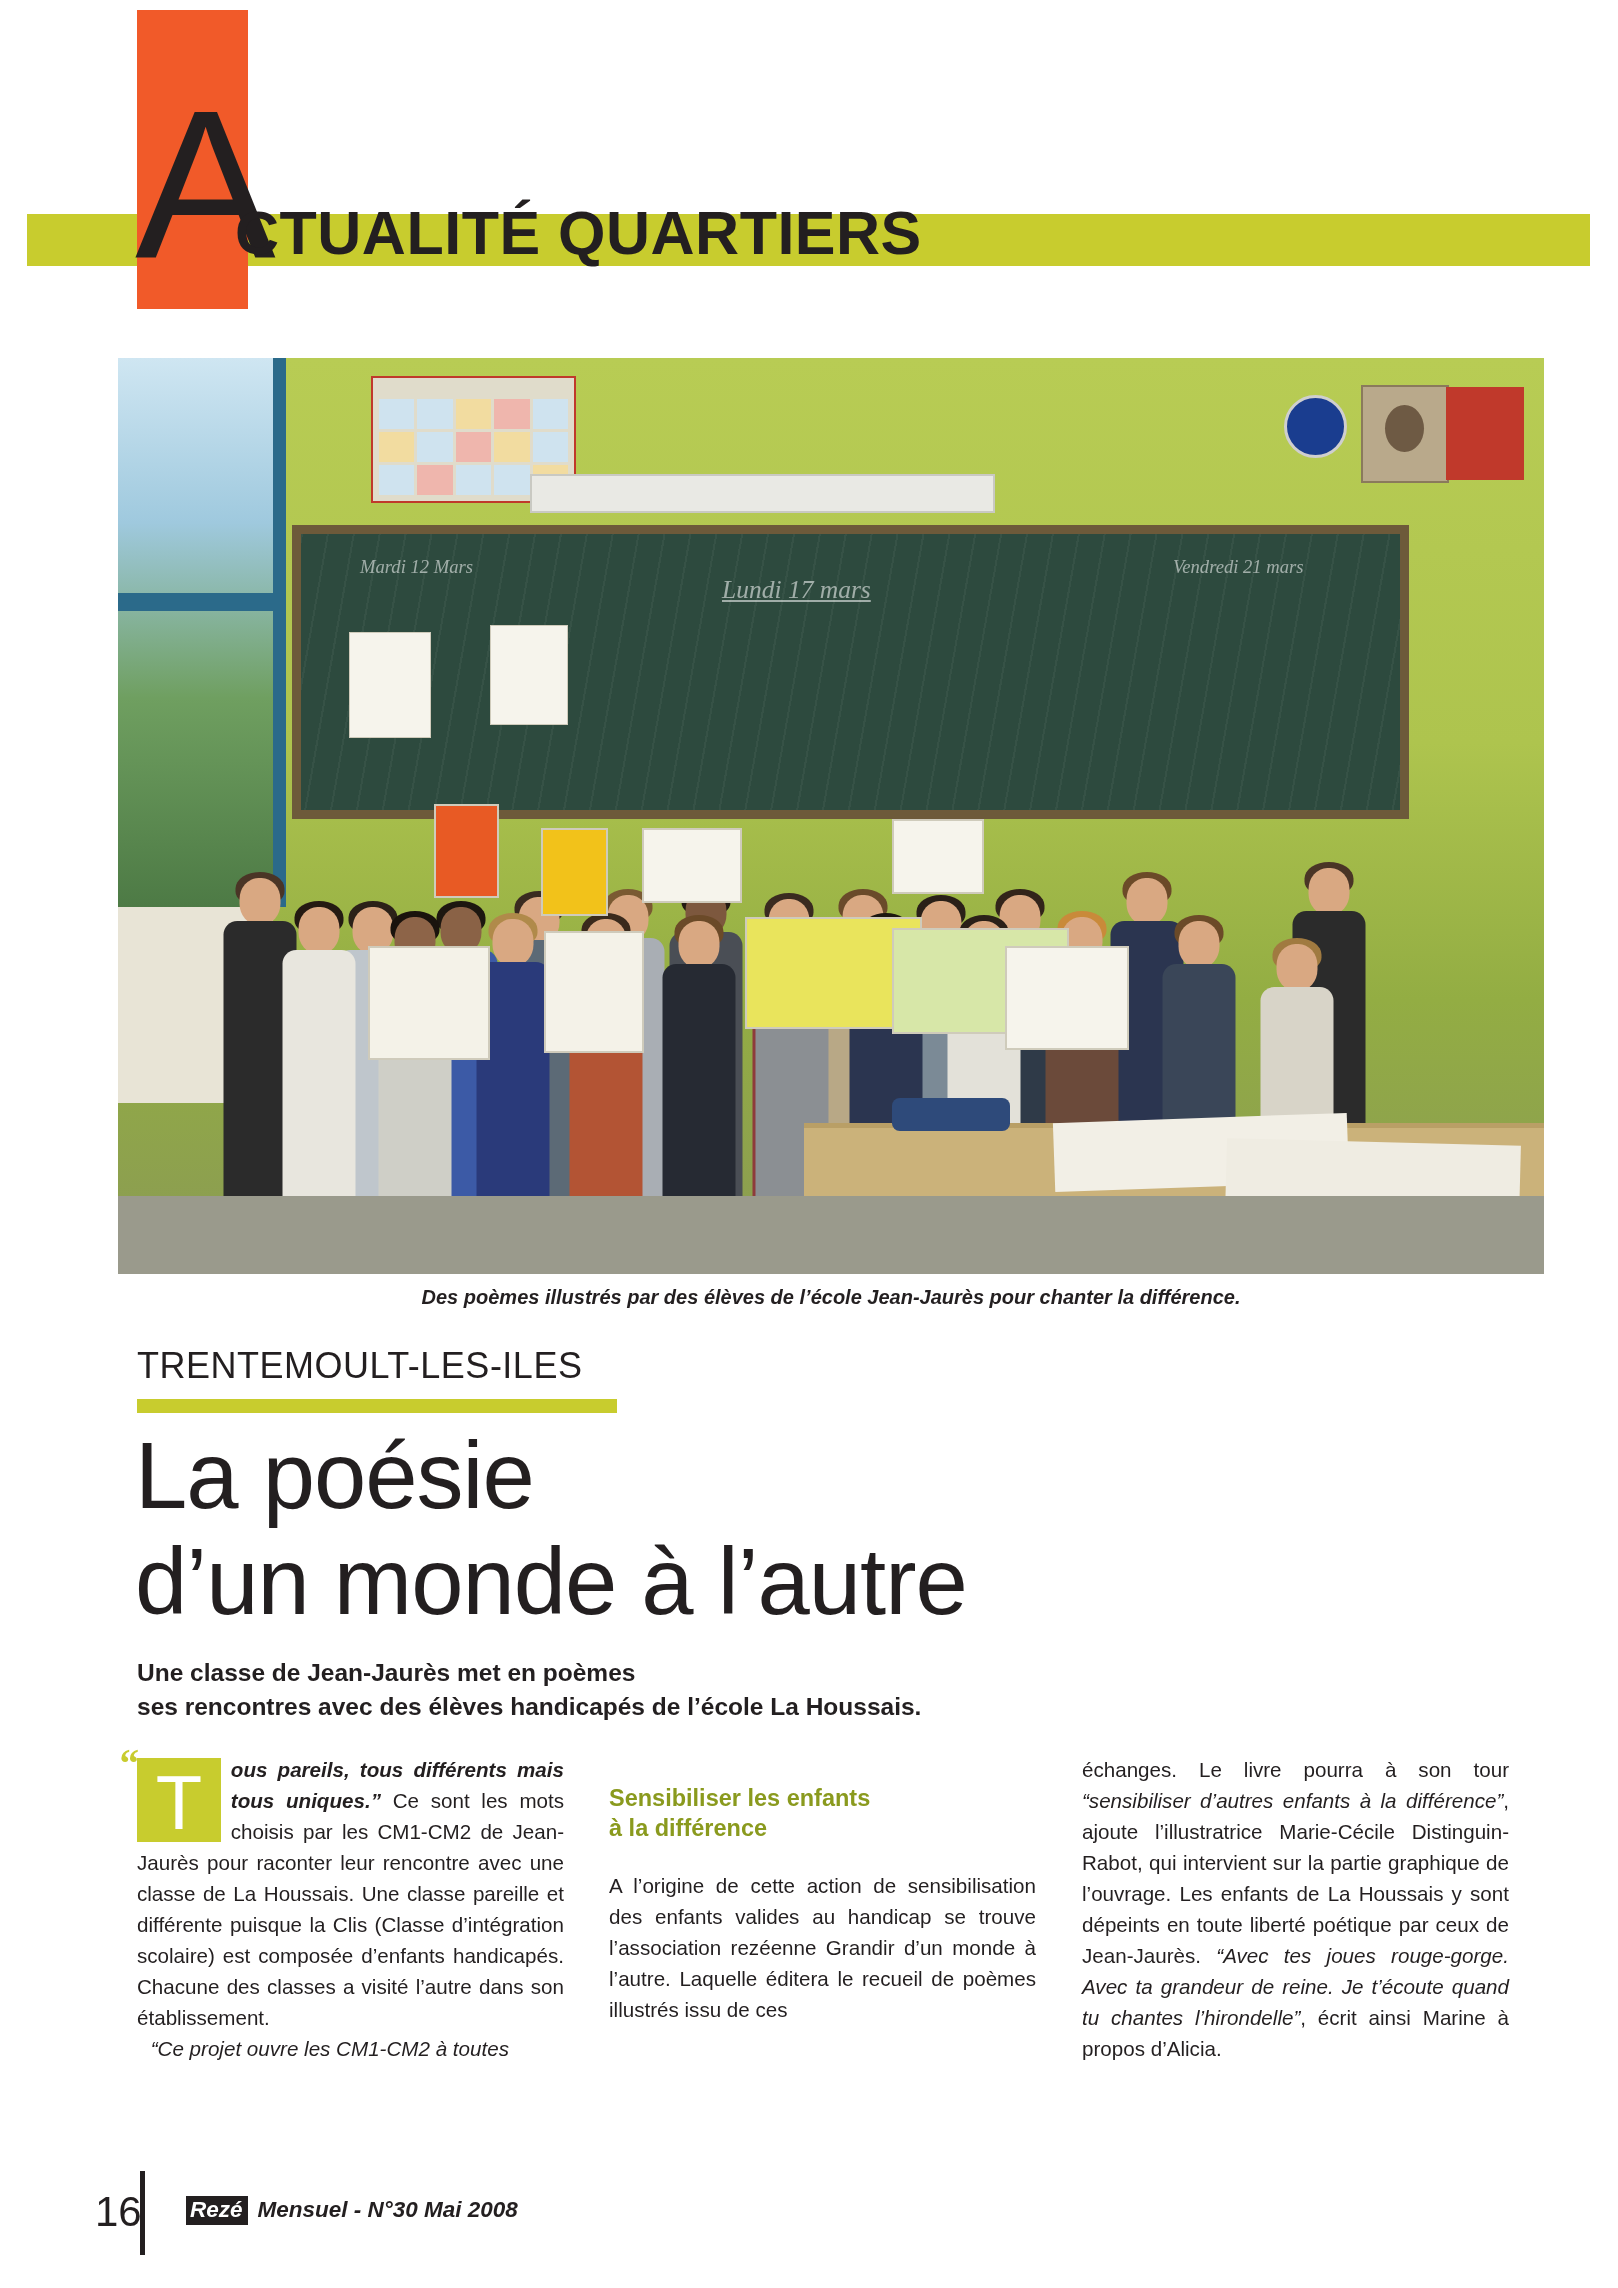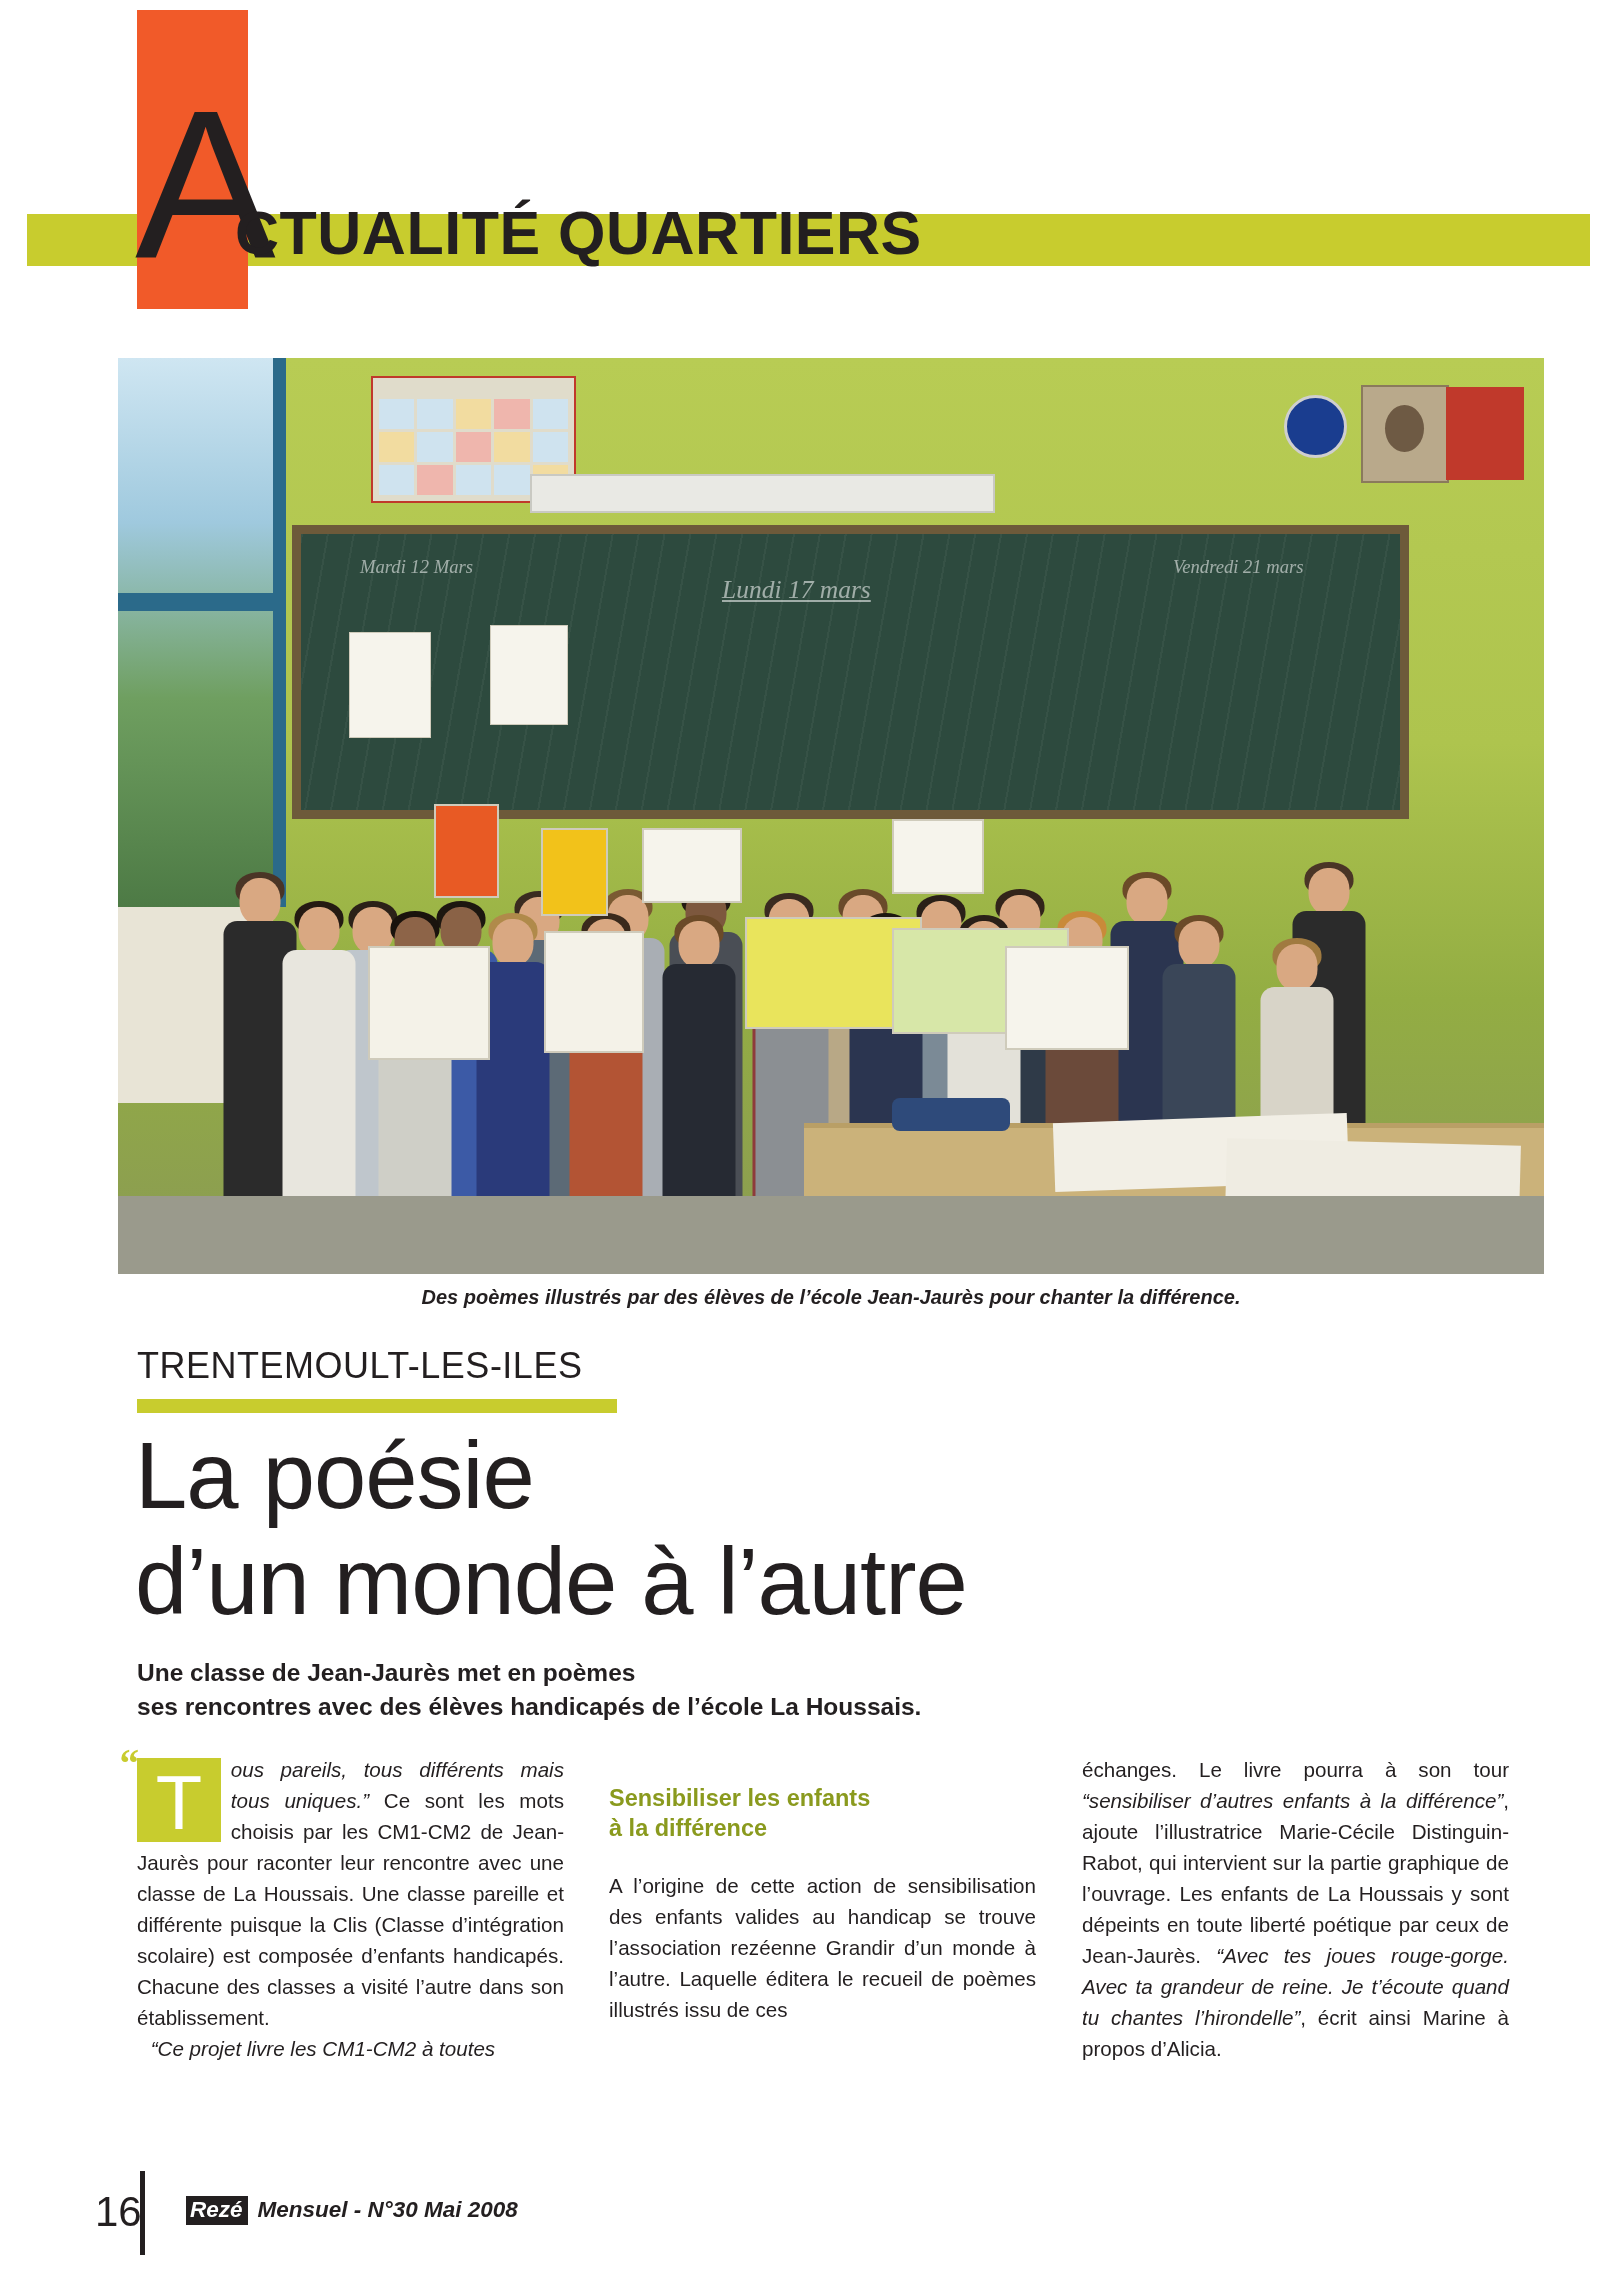--- a/index.html
+++ b/index.html
@@ -289,21 +289,21 @@
     height: 84px;
     background: #c8cc2e;
     color: #ffffff;
     font-size: 76px;
     line-height: 90px;
     text-align: center;
     margin: 3.9px 9.8px 0 0;
     font-family: "Liberation Sans", sans-serif;
     font-weight: 400;
   }
-  .lead-italic { font-style: italic; }
+  .lead-italic { font-style: italic; font-weight: bold; }
   .subhead {
     color: #8a9a1e;
     font-weight: bold;
     font-size: 23.5px;
     line-height: 30px;
     margin: 29px 0 27.4px 0;
   }
   .it { font-style: italic; }
 
   
@@ -558,21 +558,21 @@
 
 <div class="cols">
 
   <div class="col" id="col1">
     <div style="position:relative;">
       <span class="dropquote">“</span>
       <span class="dropcap">T</span>
       <p>
         <span class="lead-italic">ous pareils, tous différents mais tous uniques.”</span><span> Ce sont les mots choisis par les CM1-CM2 de Jean-Jaurès pour raconter leur rencontre avec une classe de La Houssais. Une classe pareille et différente puisque la Clis (Classe d’intégration scolaire) est composée d’enfants handicapés. Chacune des classes a visité l’autre dans son établissement.</span>
       </p>
-      <p class="it" style="text-indent:13.7px;">“Ce projet livre les CM1-CM2 à toutes</p>
+      <p class="it" style="text-indent:13.7px;">“Ce projet ouvre les CM1-CM2 à toutes</p>
     </div>
   </div>
 
   <div class="col" id="col2">
     <div class="subhead">
       <div>Sensibiliser les enfants</div>
       <div>à la différence</div>
     </div>
     <p>A l’origine de cette action de sensibilisation des enfants valides au handicap se trouve l’association rezéenne Grandir d’un monde à l’autre. Laquelle éditera le recueil de poèmes illustrés issu de ces</p>
   </div>

